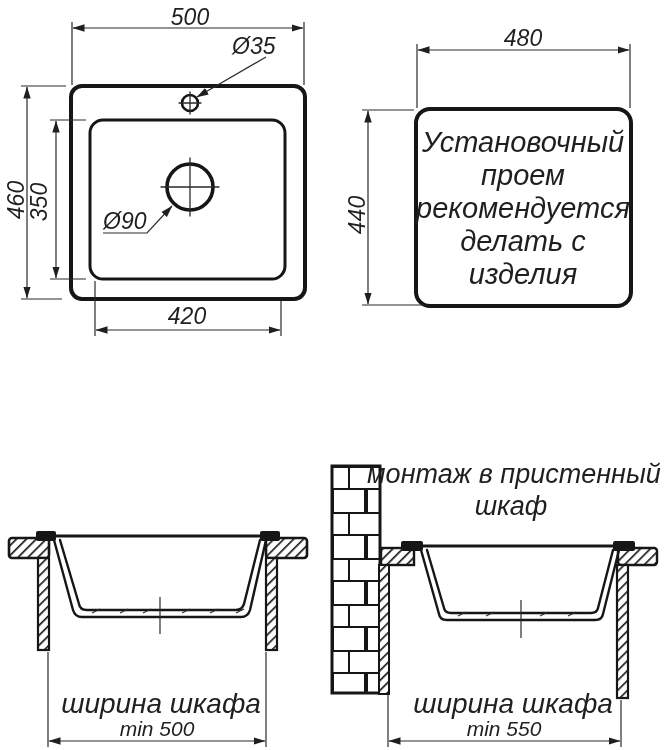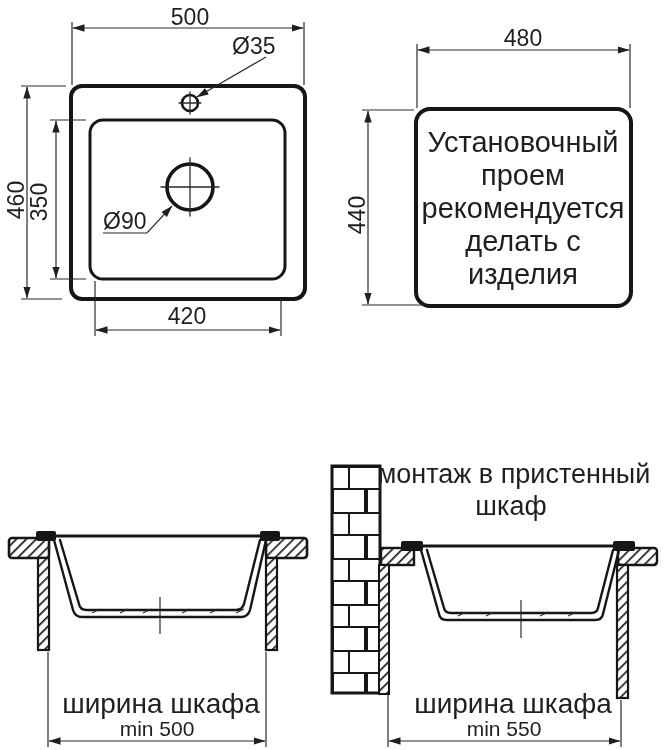--- a/index.html
+++ b/index.html
@@ -1,18 +1,18 @@
 <!DOCTYPE html>
 <html><head>
 <meta charset="utf-8">
 <style>
   html,body{margin:0;padding:0;background:#ffffff;}
   .canvas{
     width:665px;height:750px;position:relative;background:#ffffff;
-    font-family:"Liberation Sans",sans-serif;overflow:hidden;
+    font-family:"Liberation Sans",sans-serif;overflow:hidden;font-style:italic;
   }
   
   .thick{stroke:#161616;stroke-width:4;fill:#ffffff;stroke-linejoin:round;}
   .mid{stroke:#161616;stroke-width:3;fill:none;stroke-linejoin:round;stroke-linecap:round;}
   .obj{stroke:#161616;stroke-width:2.4;fill:none;stroke-linejoin:round;stroke-linecap:round;}
   .fillblk{fill:#161616;stroke:none;}
   
   .dim{stroke:#2a2a2a;stroke-width:1.2;fill:none;}
   .thin{stroke:#2a2a2a;stroke-width:1.3;fill:none;stroke-linecap:round;}
   

